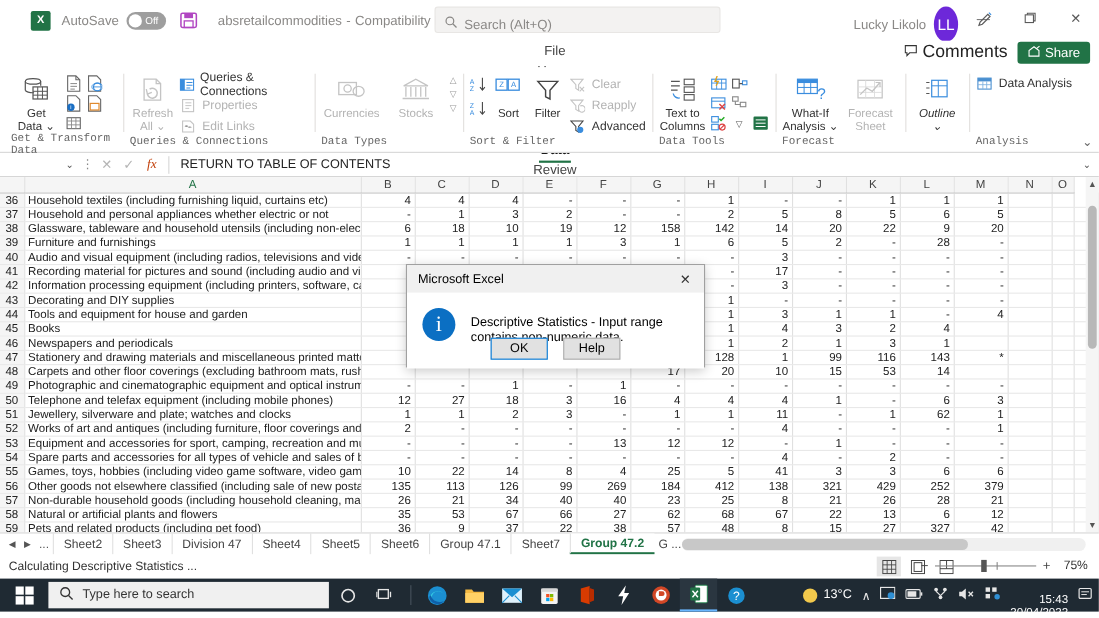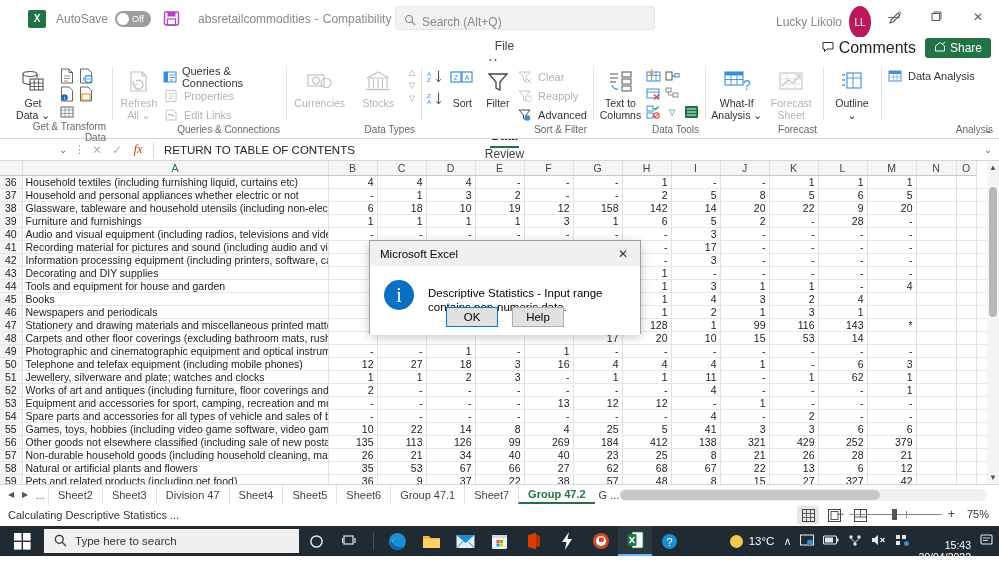--- a/index.html
+++ b/index.html
@@ -42,22 +42,22 @@
   .searchbox {
     position:absolute; left:395px; top:6px; width:260px; height:24px;
     background:#f3f2f1; border:1px solid #e8e6e4; border-radius:3px;
     display:flex; align-items:flex-end; padding-left:8px;
   }
   .searchbox .sicon { margin-right:6px; color:#8a8886; font-size:12px; }
   .searchbox .stext { font-size:12px; color:#8a8886; }
   .user-area { position:absolute; right:128px; top:6px; display:flex; align-items:center; }
   .user-name { font-size:12px; color:#8a8886; margin-right:7px; }
   .avatar {
-    width:22px; height:32px; border-radius:50%; background:#be185d;
-    color:#fff; font-size:10px; display:flex; align-items:center; justify-content:center;
+    width:22px; height:32px; border-radius:50%; background:#6d28d9;
+    color:#fff; font-size:14px; display:flex; align-items:center; justify-content:center;
   }
   .pen-icon { position:absolute; right:96px; top:10px; color:#605e5c; }
   .win-btns { position:absolute; right:0; top:0; display:flex; }
   .win-btn { width:42px; height:33px; display:flex; align-items:center; justify-content:center;
              color:#5a5a5a; font-size:12px; }
 
   
   .ribbon-tabs {
     height:24px; display:flex; align-items:center; padding-left:10px;
     background:#fff; position:relative;flex-direction:column;
@@ -83,21 +83,21 @@
   
   .ribbon {
     height:78px; background:#ffffff; border-bottom:1px solid #d6d6d6;
     display:flex; position:relative; padding-left:4px;
   }
   .rgroup { position:relative; display:flex; flex-direction:column; height:100%; padding:0 6px; }
   .rgroup + .rgroup::before {
     content:''; position:absolute; left:0; top:6px; bottom:18px; width:1px; background:#e1dfdd;
   }
   .rgroup-body { flex:1; display:flex; align-items:flex-start; padding-top:4px; gap:3px; }
-  .rgroup-label { font-size:10px; color:#666; text-align:right; padding-bottom:3px; }
+  .rgroup-label { font-size:10px; color:#666; text-align:left; padding-bottom:3px;font-family:Liberation Mono, monospace; }
   .bigbtn {
     display:flex; flex-direction:column; align-items:center; justify-content:flex-start;
     width:56px; font-size:10.5px; color:#333; line-height:12px; padding-top:2px; text-align:center;
   }
   .bigbtn.dim { color:#b3b3b3; }
   .bigbtn .ic { height:30px; display:flex; align-items:center; justify-content:center; }
   .smallrow { display:flex; align-items:center; gap:5px; font-size:11px; color:#333; height:17px; }
   .smallrow.dim { color:#b3b3b3; }
   .icon16 { width:16px; height:16px; display:inline-flex; align-items:center; justify-content:center; }
   .mini-grid { display:flex; flex-direction:column; gap:2px; }
@@ -628,21 +628,21 @@
               </svg>
           </span>
           <span>Forecast</span>
           <span>Sheet</span>
         </div>
       </div>
       <div class="rgroup-label">Forecast</div>
     </div>
 
     <div class="rgroup" style="width:58px;">
-      <div class="rgroup-body" style="justify-content:center;">
+      <div class="rgroup-body" style="justify-content:center;font-style:italic;">
         <div class="bigbtn" style="width:48px;">
           <span class="ic">
             <svg width="24" height="22" viewBox="0 0 24 22">
                 <rect x="7" y="2" width="14" height="15" fill="none" stroke="#3a8dde" stroke-width="1.1"></rect>
                 <path d="M7 7 H21 M13 2 V17" stroke="#3a8dde" stroke-width="0.9"></path>
                 <path d="M2 4 H5 M2 9 H5 M2 14 H5" stroke="#555" stroke-width="1.1"></path>
               </svg>
           </span>
           <span>Outline</span>
           <span>⌄</span>

